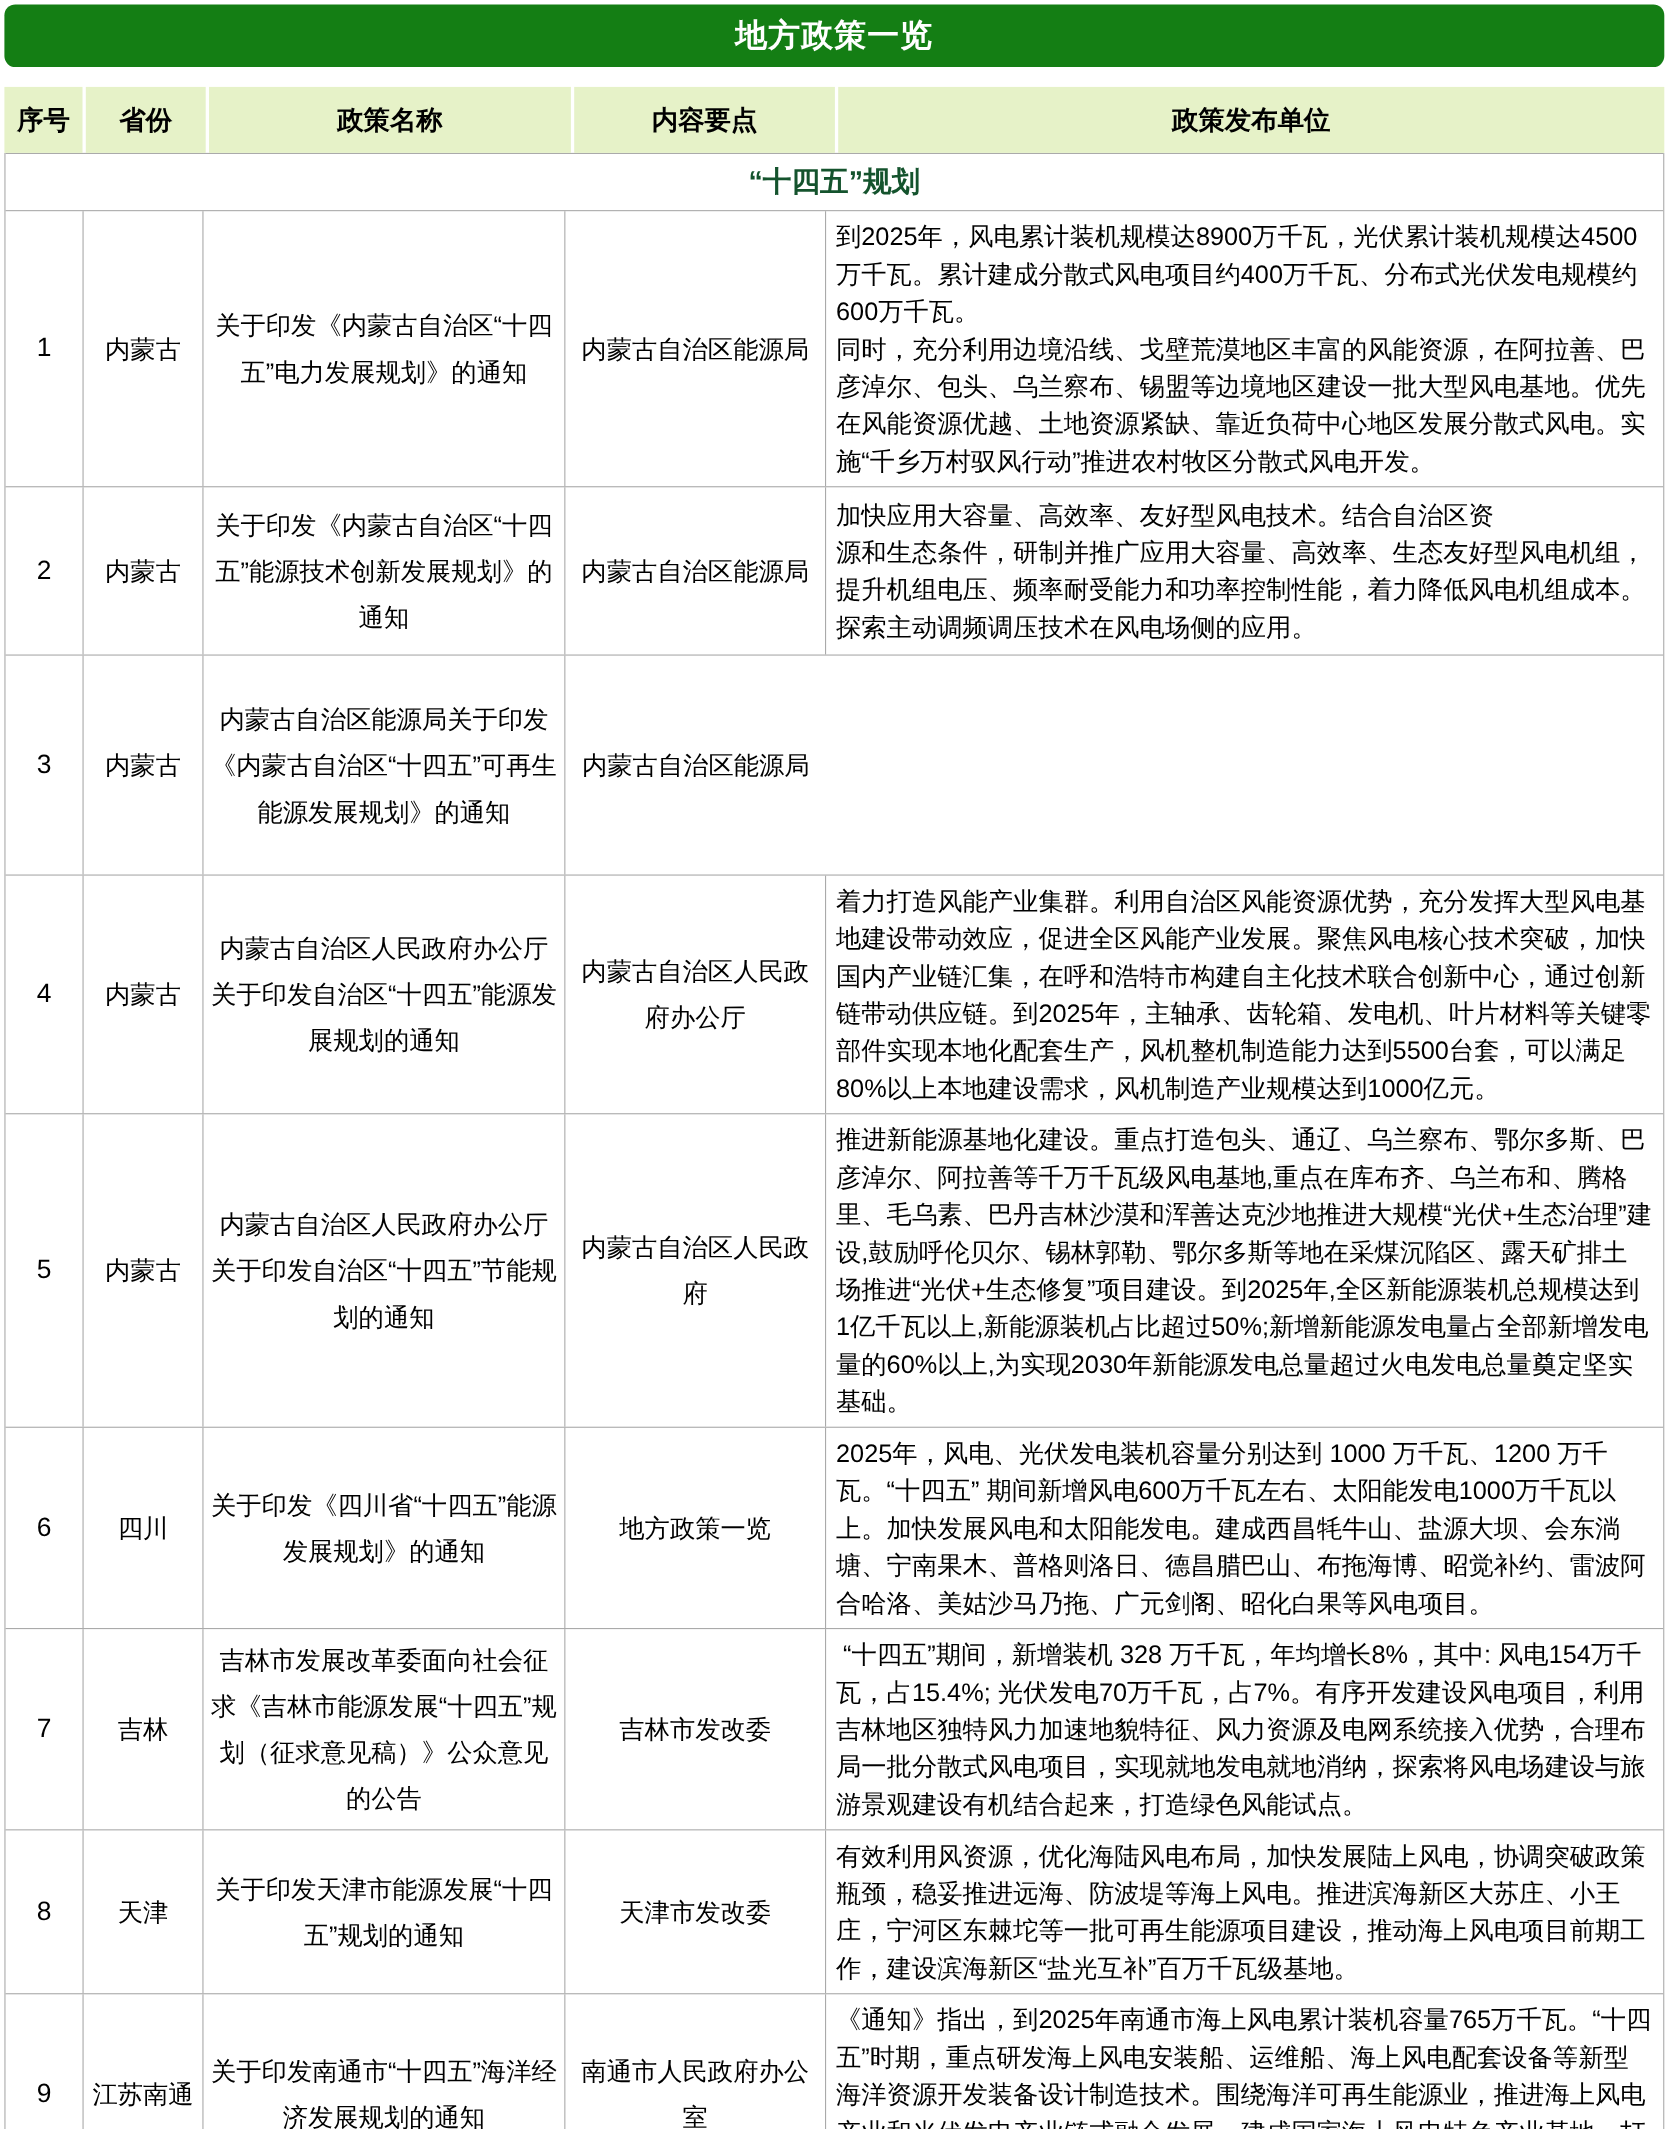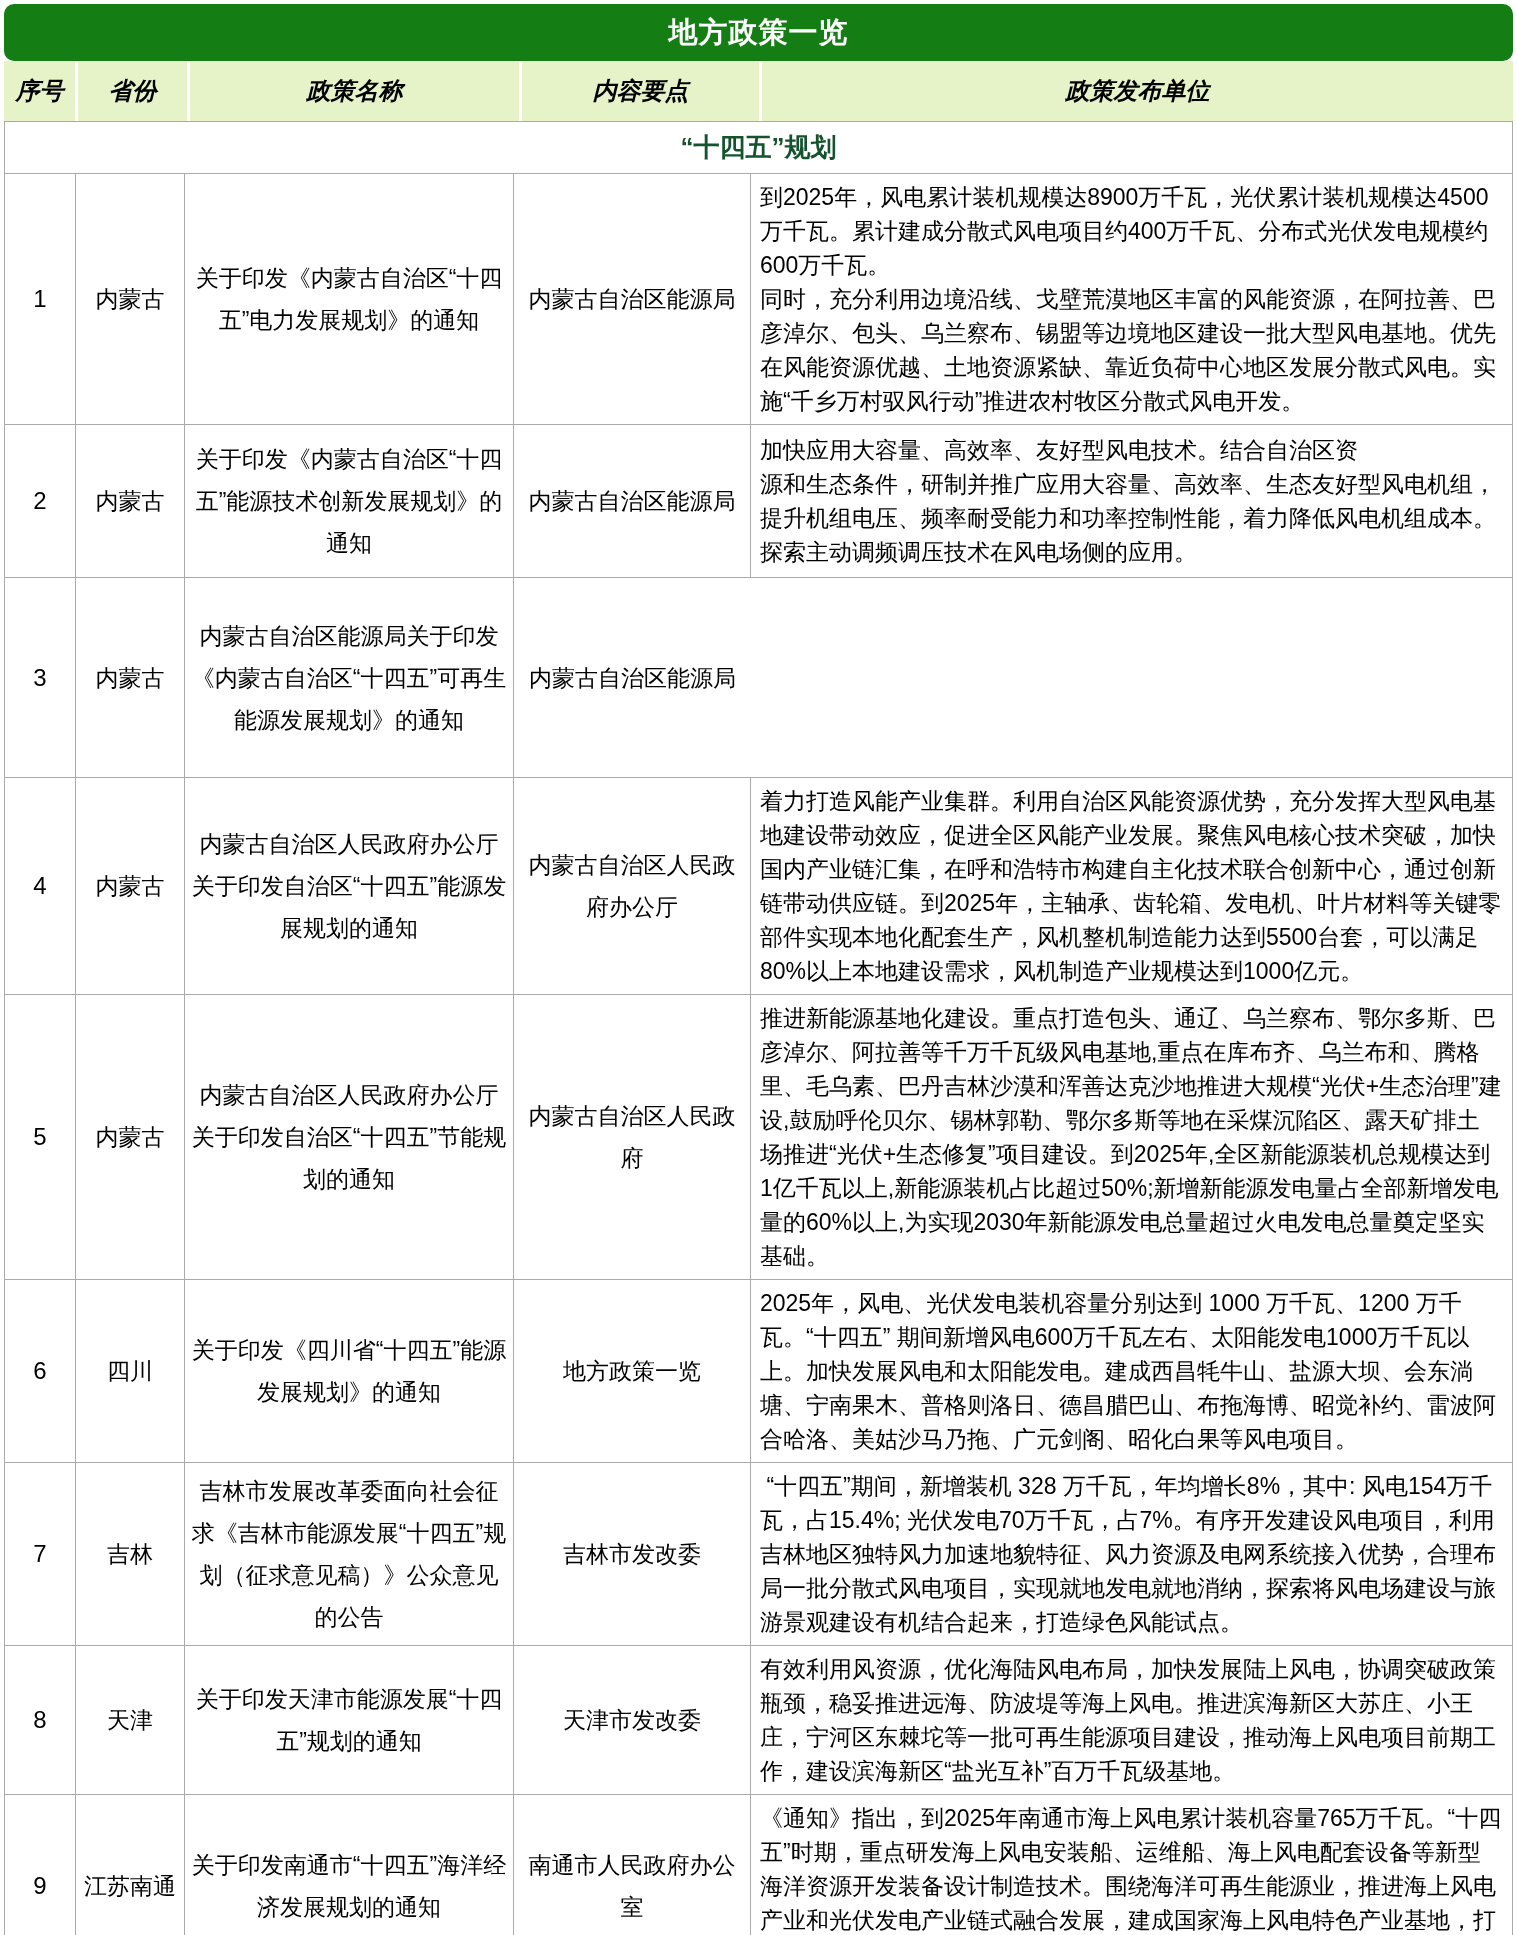--- a/index.html
+++ b/index.html
@@ -18,23 +18,22 @@
     font-weight:bold;
     display:flex; align-items:center; justify-content:center;
     letter-spacing:1px;
     border-radius:10px;
   }
 
   .header-row {
     display:grid;
     grid-template-columns:71px 109px 329px 237px 1fr;
     gap:3px;
-    margin-top:0;
+    margin-top:18px;
     background:#fff;
-    font-style:italic;
   }
   .hcell {
     background:#E6F2C8;
     height:60px;
     font-size:24px;
     font-weight:bold;
     display:flex; align-items:center; justify-content:center;
     text-align:center;
   }
 

